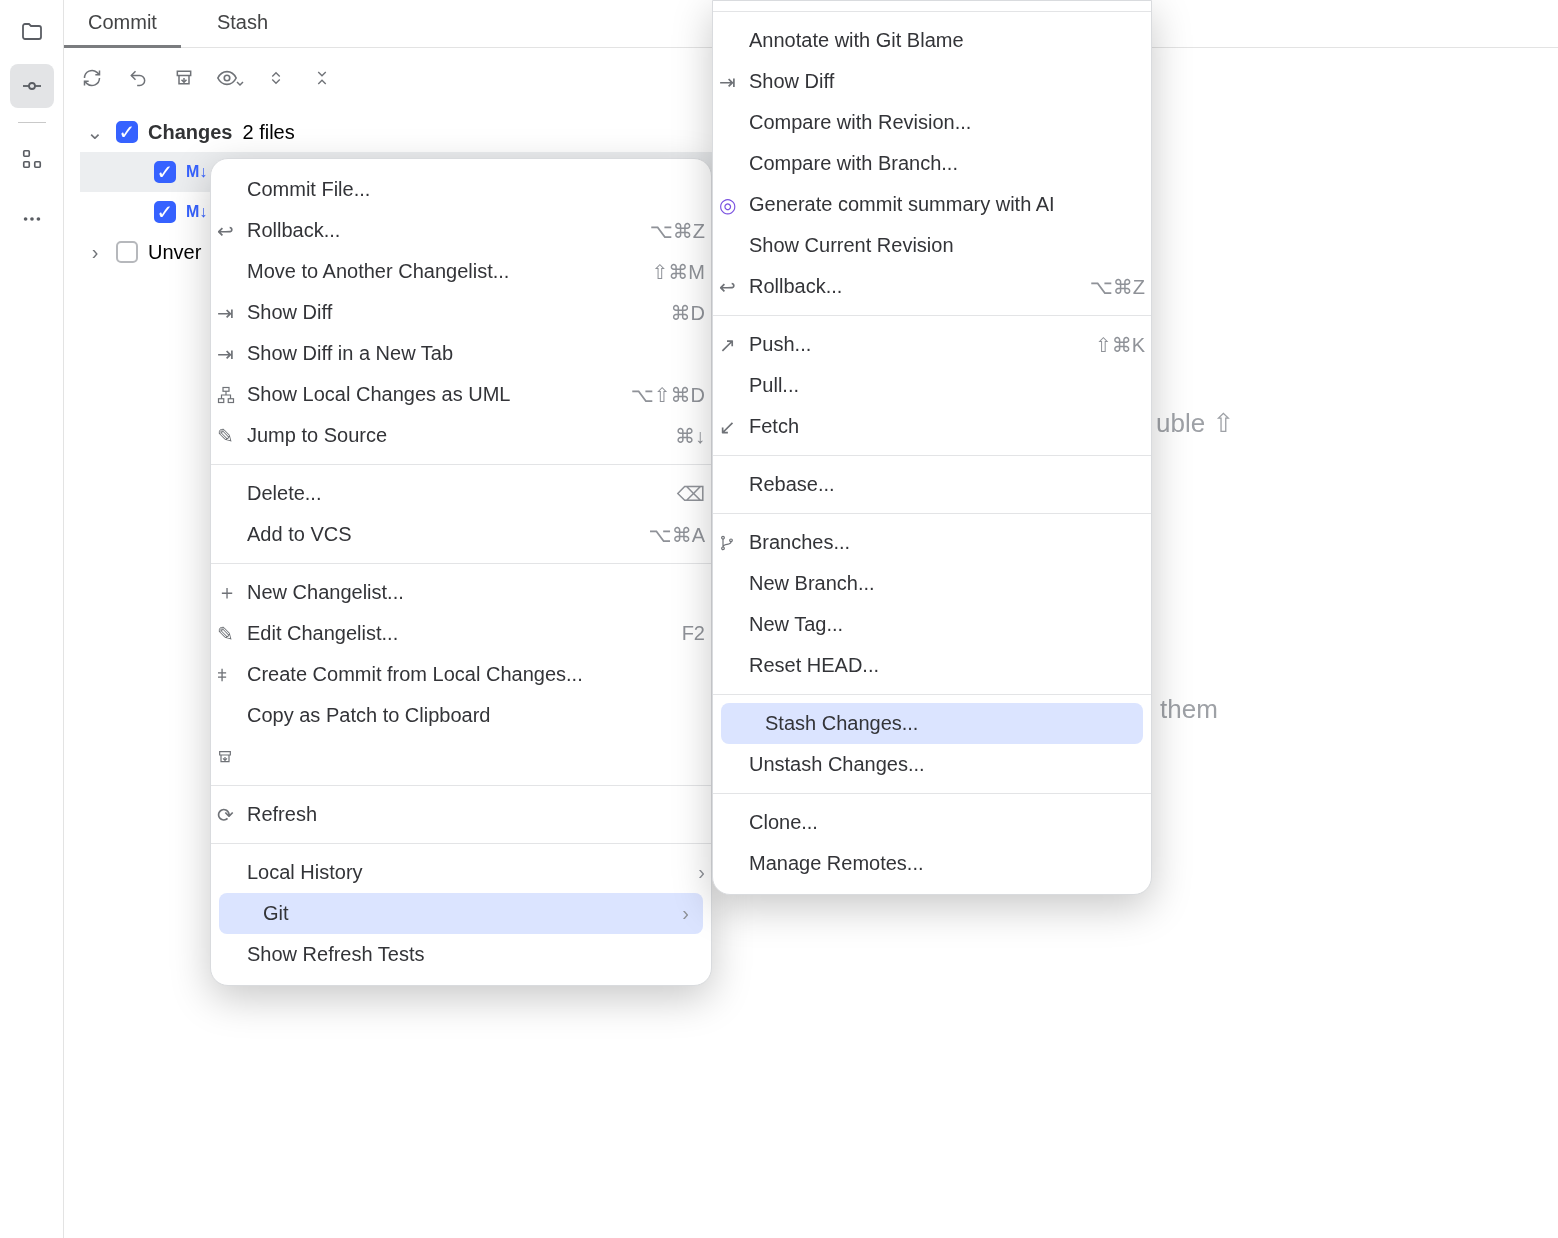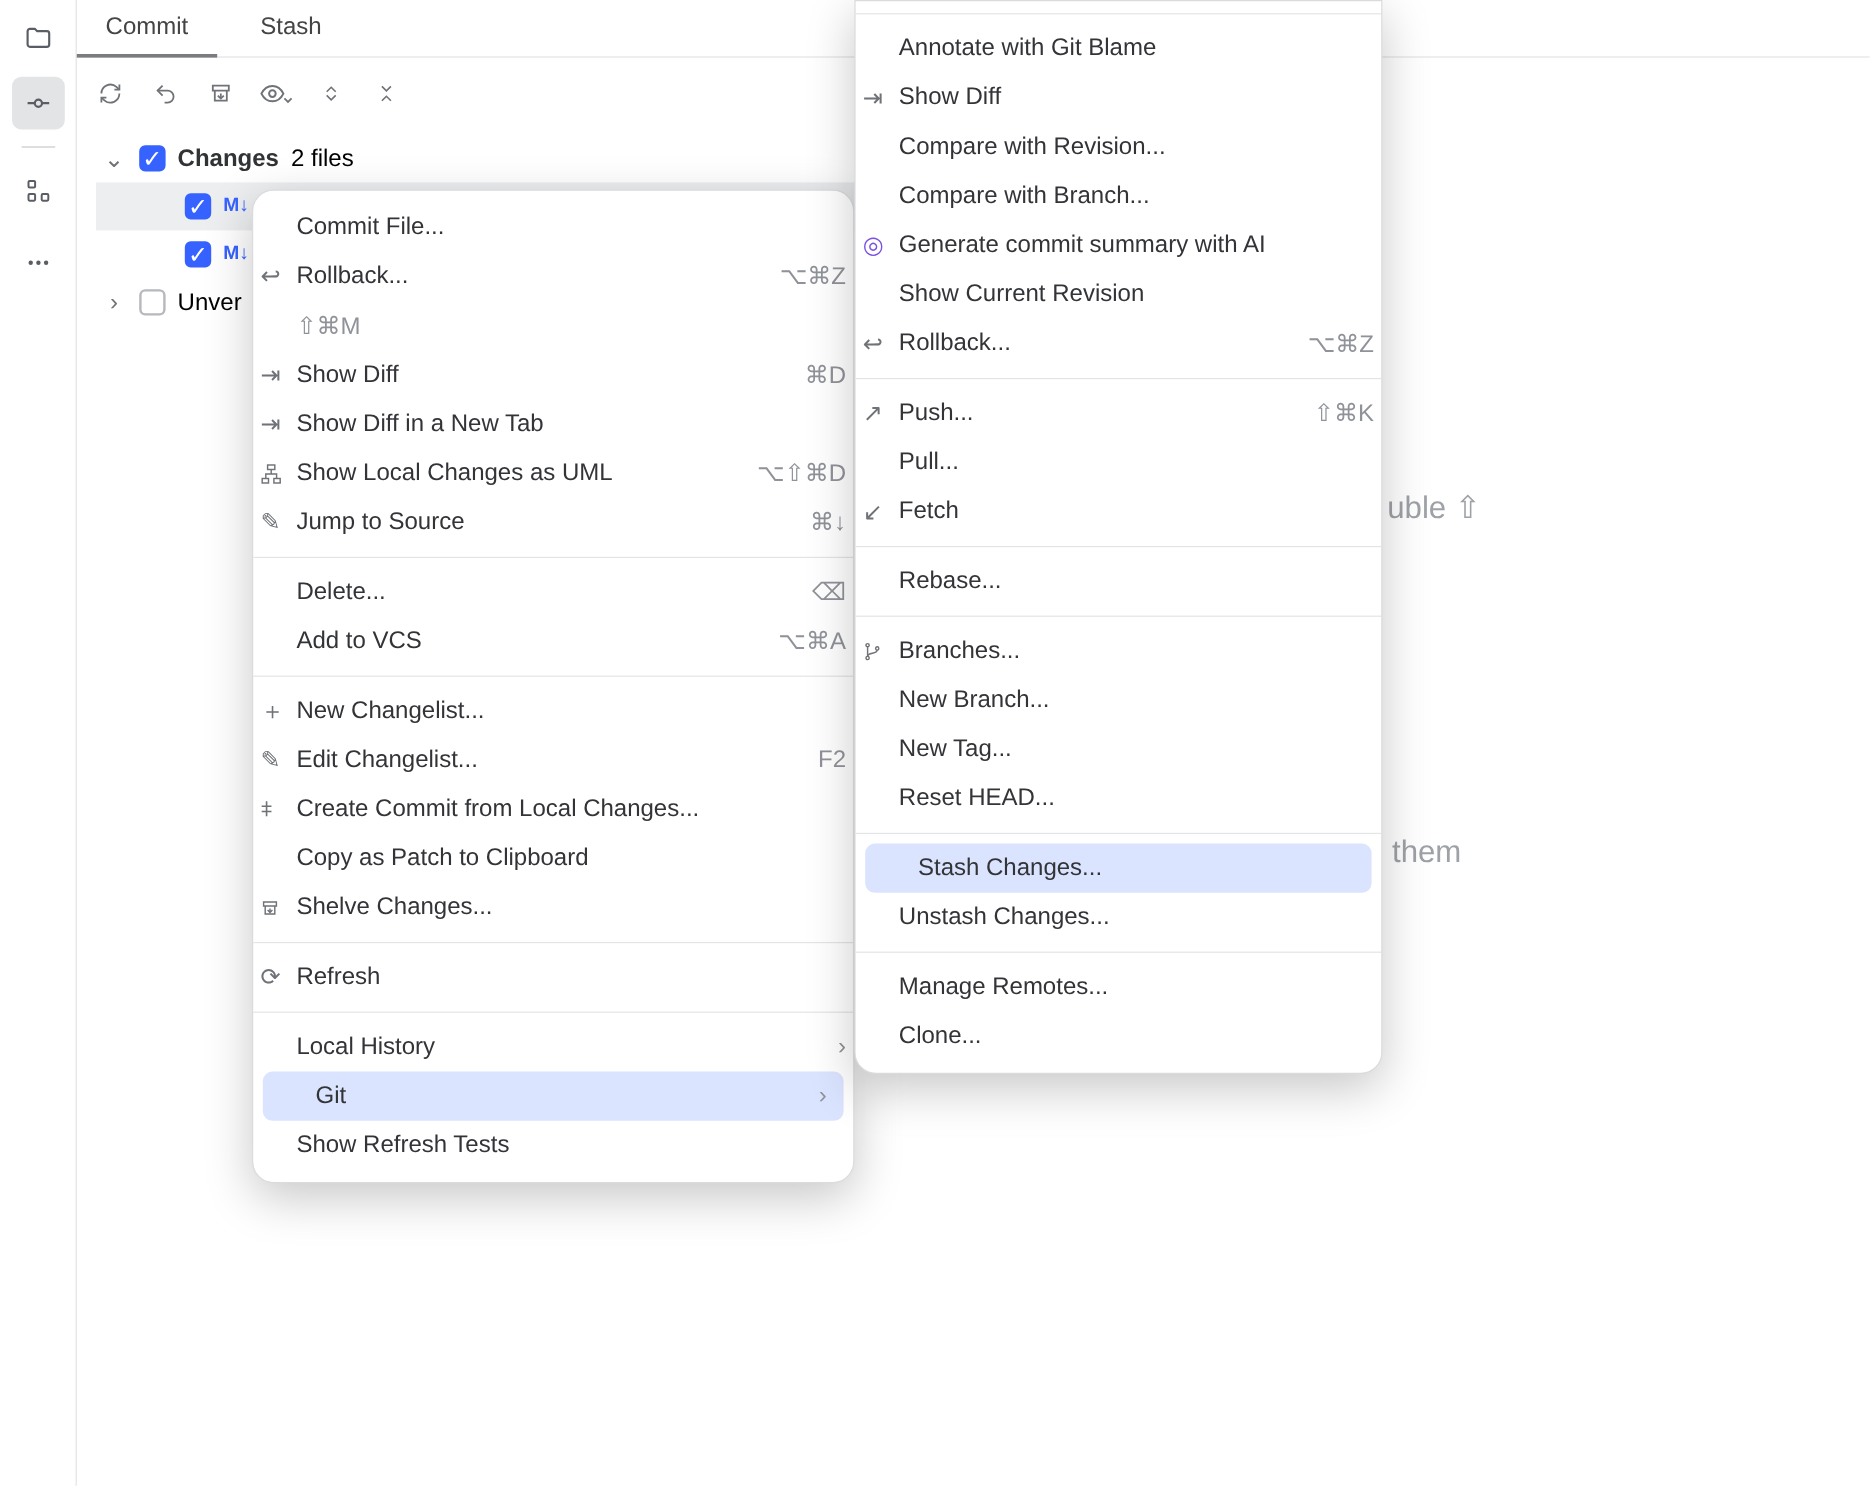--- a/index.html
+++ b/index.html
@@ -235,20 +235,21 @@
       <span class="mi-icon"></span>
       <span class="mi-label">Commit File...</span>
     </div>
   <div class="menu-item">
       <span class="mi-icon">↩</span>
       <span class="mi-label">Rollback...</span>
       <span class="mi-shortcut">⌥⌘Z</span>
     </div>
   <div class="menu-item">
       <span class="mi-icon"></span>
+      <span class="mi-label">Move to Another Changelist...</span>
       <span class="mi-shortcut">⇧⌘M</span>
     </div>
   <div class="menu-item">
       <span class="mi-icon">⇥</span>
       <span class="mi-label">Show Diff</span>
       <span class="mi-shortcut">⌘D</span>
     </div>
   <div class="menu-item">
       <span class="mi-icon">⇥</span>
       <span class="mi-label">Show Diff in a New Tab</span>
@@ -300,21 +301,20 @@
       <span class="mi-label">Copy as Patch to Clipboard</span>
     </div>
   <div class="menu-item">
       <span class="mi-icon">
         <svg width="16" height="16" viewBox="0 0 24 24" fill="none" stroke="currentColor" stroke-width="1.8">
           <path d="M4 4h16v5H4z"></path>
           <path d="M6 9v10h12V9"></path>
           <path d="M12 12v5M9 14l3 3 3-3"></path>
         </svg>
       </span>
-      <span class="mi-label">Shelve Changes...</span>
     </div>
   <div class="menu-sep"></div>
   <div class="menu-item">
       <span class="mi-icon">⟳</span>
       <span class="mi-label">Refresh</span>
     </div>
   <div class="menu-sep"></div>
   <div class="menu-item">
       <span class="mi-icon"></span>
       <span class="mi-label">Local History</span>
@@ -410,19 +410,19 @@
       <span class="mi-icon"></span>
       <span class="mi-label">Stash Changes...</span>
     </div>
   <div class="menu-item">
       <span class="mi-icon"></span>
       <span class="mi-label">Unstash Changes...</span>
     </div>
   <div class="menu-sep"></div>
   <div class="menu-item">
       <span class="mi-icon"></span>
+      <span class="mi-label">Clone...</span>
+    </div>
+  <div class="menu-item">
+      <span class="mi-icon"></span>
       <span class="mi-label">Manage Remotes...</span>
     </div>
-  <div class="menu-item">
-      <span class="mi-icon"></span>
-      <span class="mi-label">Clone...</span>
-    </div>
 </div>
 
 </body></html>

